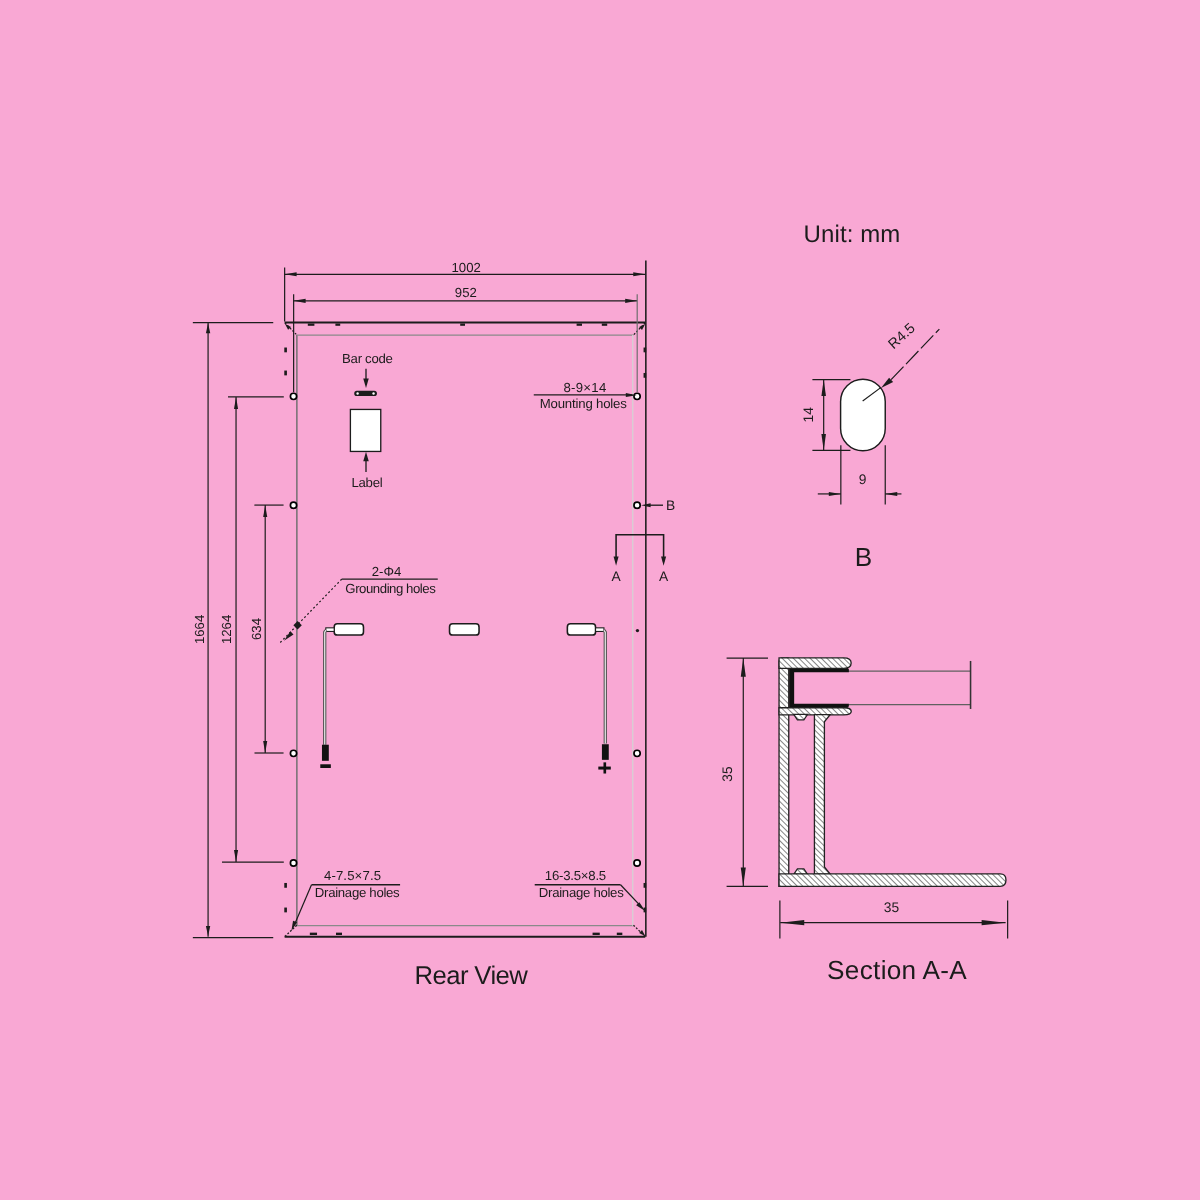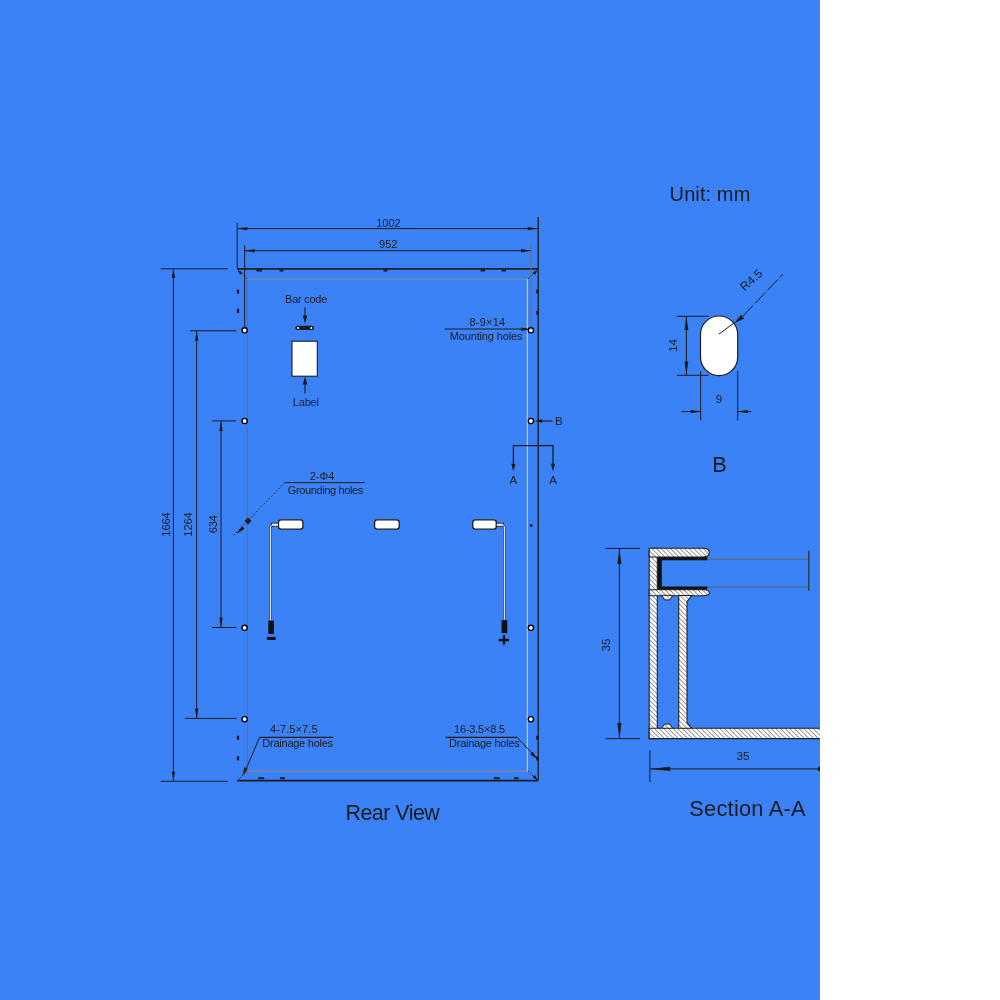--- a/index.html
+++ b/index.html
@@ -1,16 +1,16 @@
 <!DOCTYPE html>
 <html><head>
 <meta charset="utf-8">
 <style>
 html,body{margin:0;padding:0;background:#ffffff;}
-#page{position:relative;width:820px;height:1000px;background:#3b82f6;overflow:hidden;}
+#page{position:relative;width:1000px;height:1000px;background:#f9a8d4;overflow:hidden;}
 text{font-family:"Liberation Sans", sans-serif;fill:#1c1c1c;}
 </style>
 </head>
 <body>
 <div id="page">
 <svg width="1000" height="1000" viewBox="0 0 1000 1000">
 <defs>
 <pattern id="hatch" patternUnits="userSpaceOnUse" width="3.3" height="3.3" patternTransform="rotate(-45)">
 <rect width="3.3" height="3.3" fill="#ffffff"></rect>
 <line x1="0" y1="0" x2="0" y2="3.3" stroke="#2a2a2a" stroke-width="0.95"></line>

